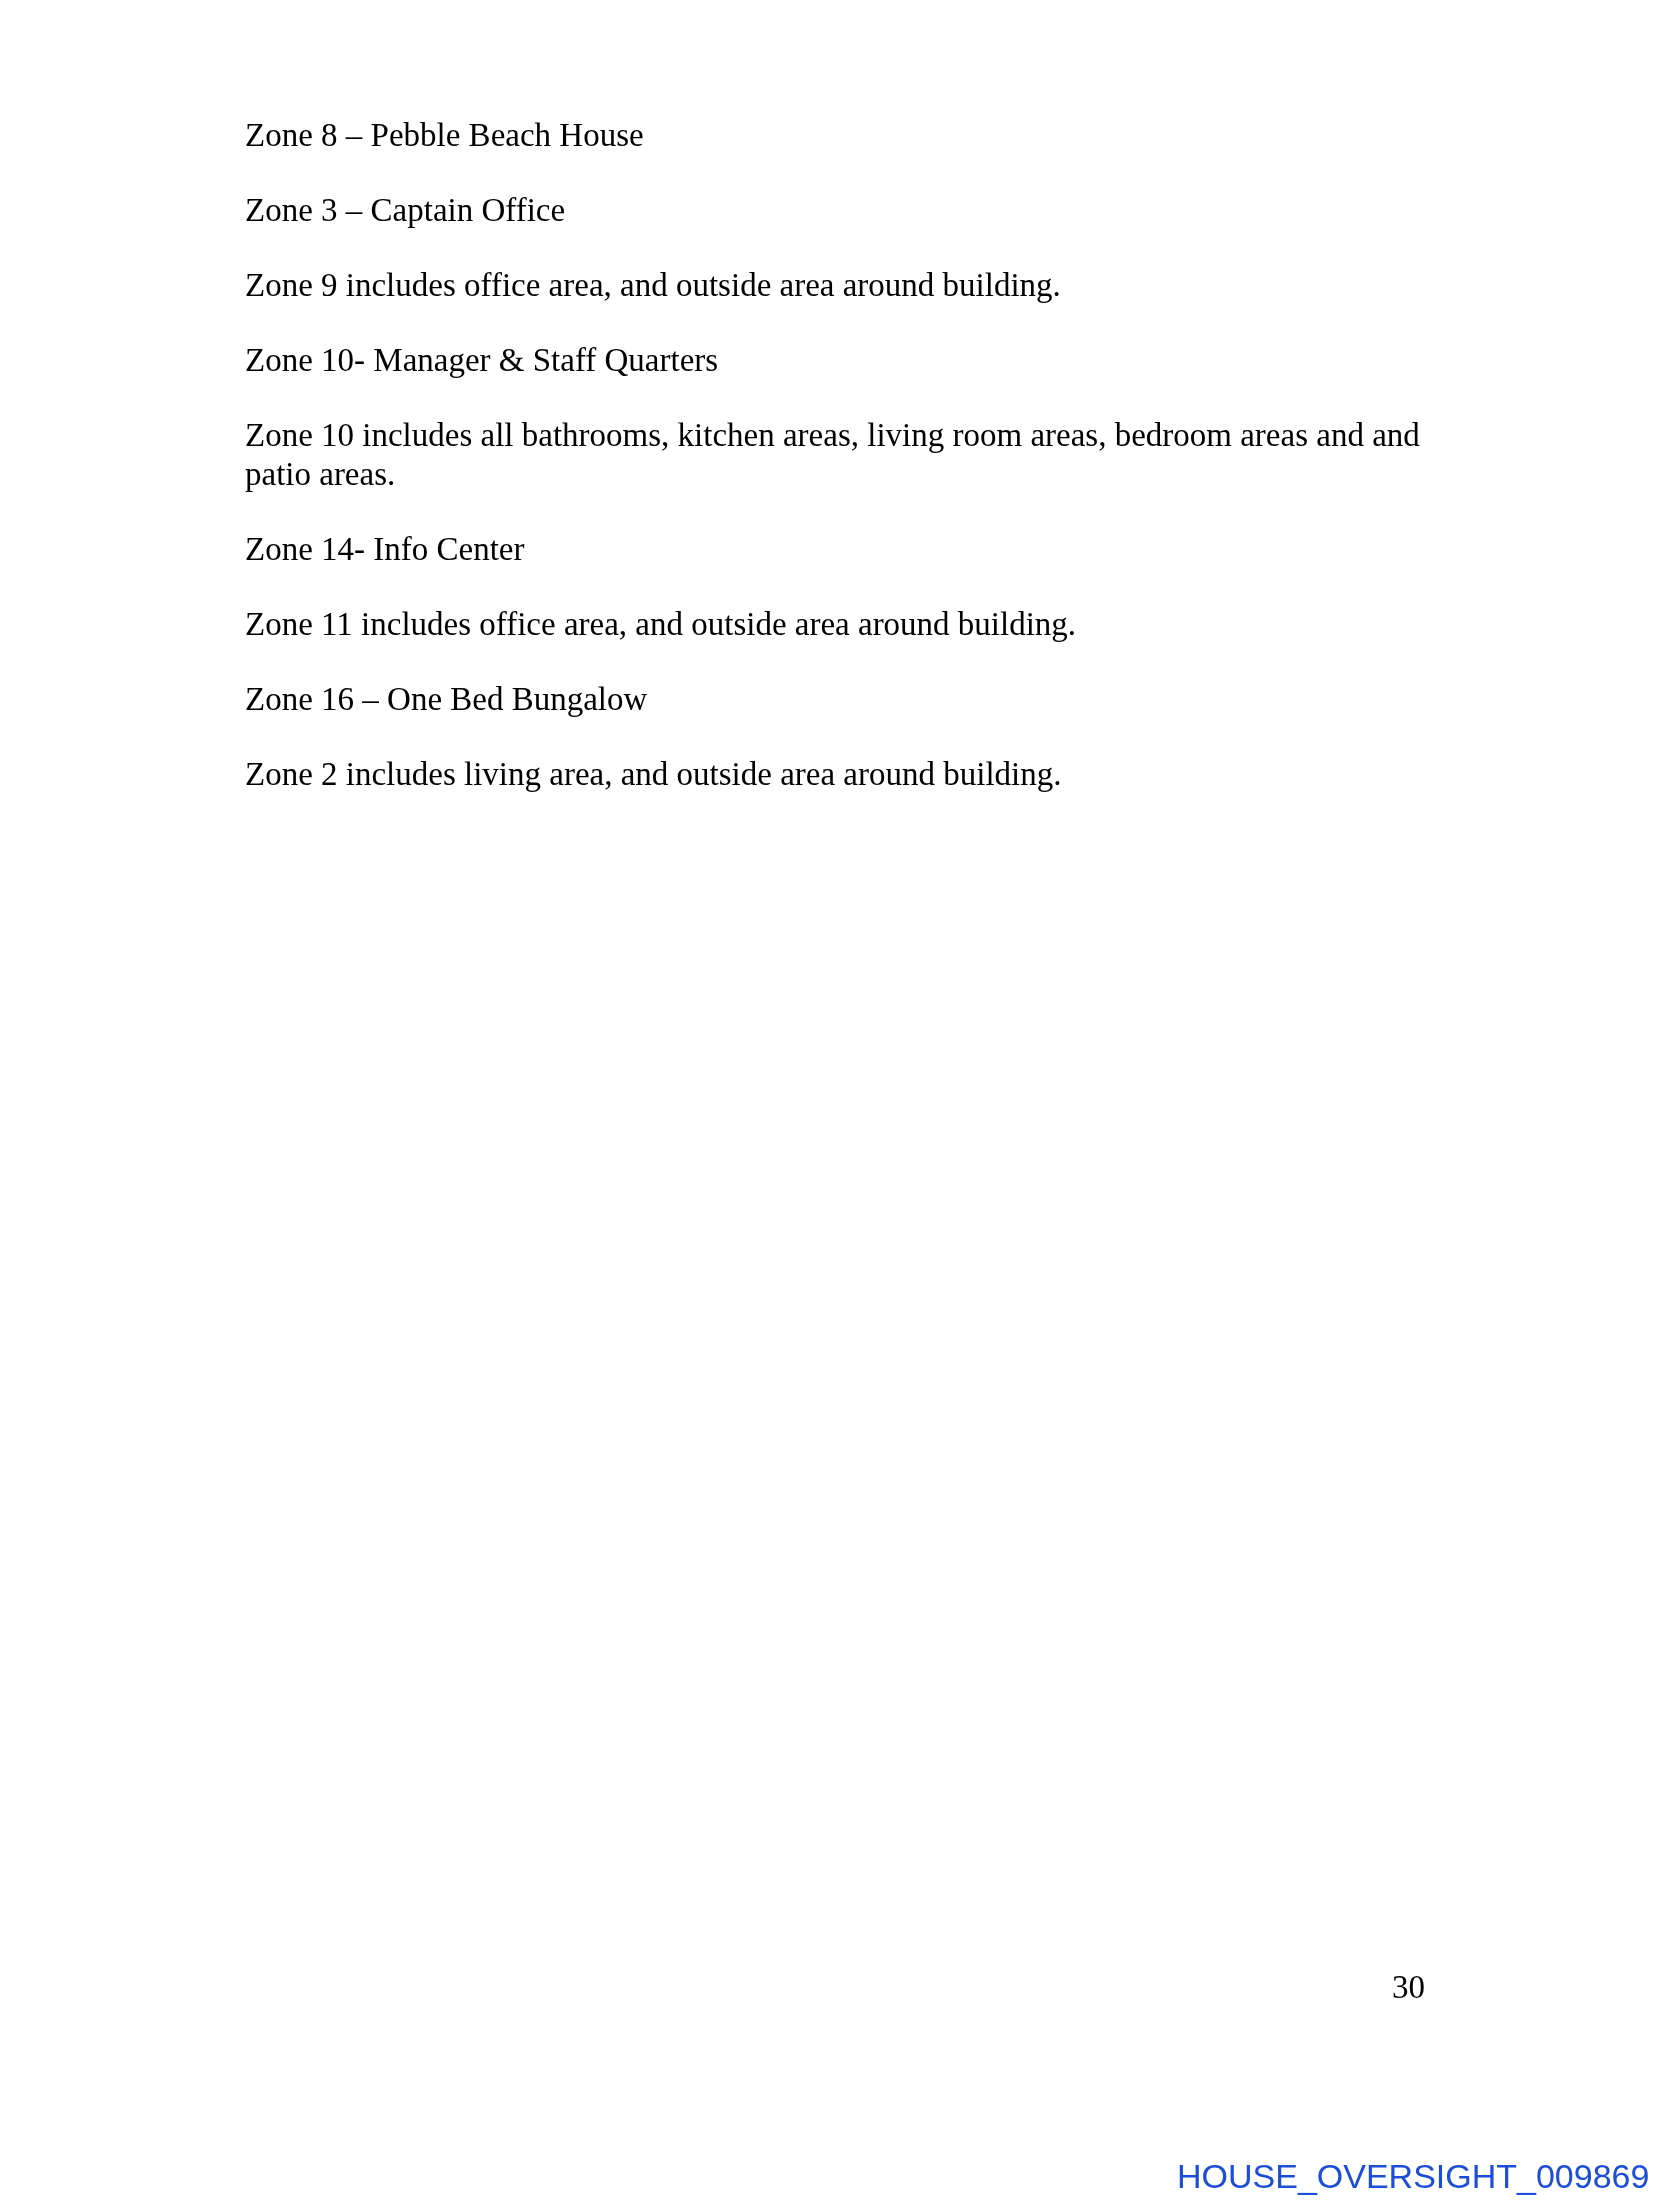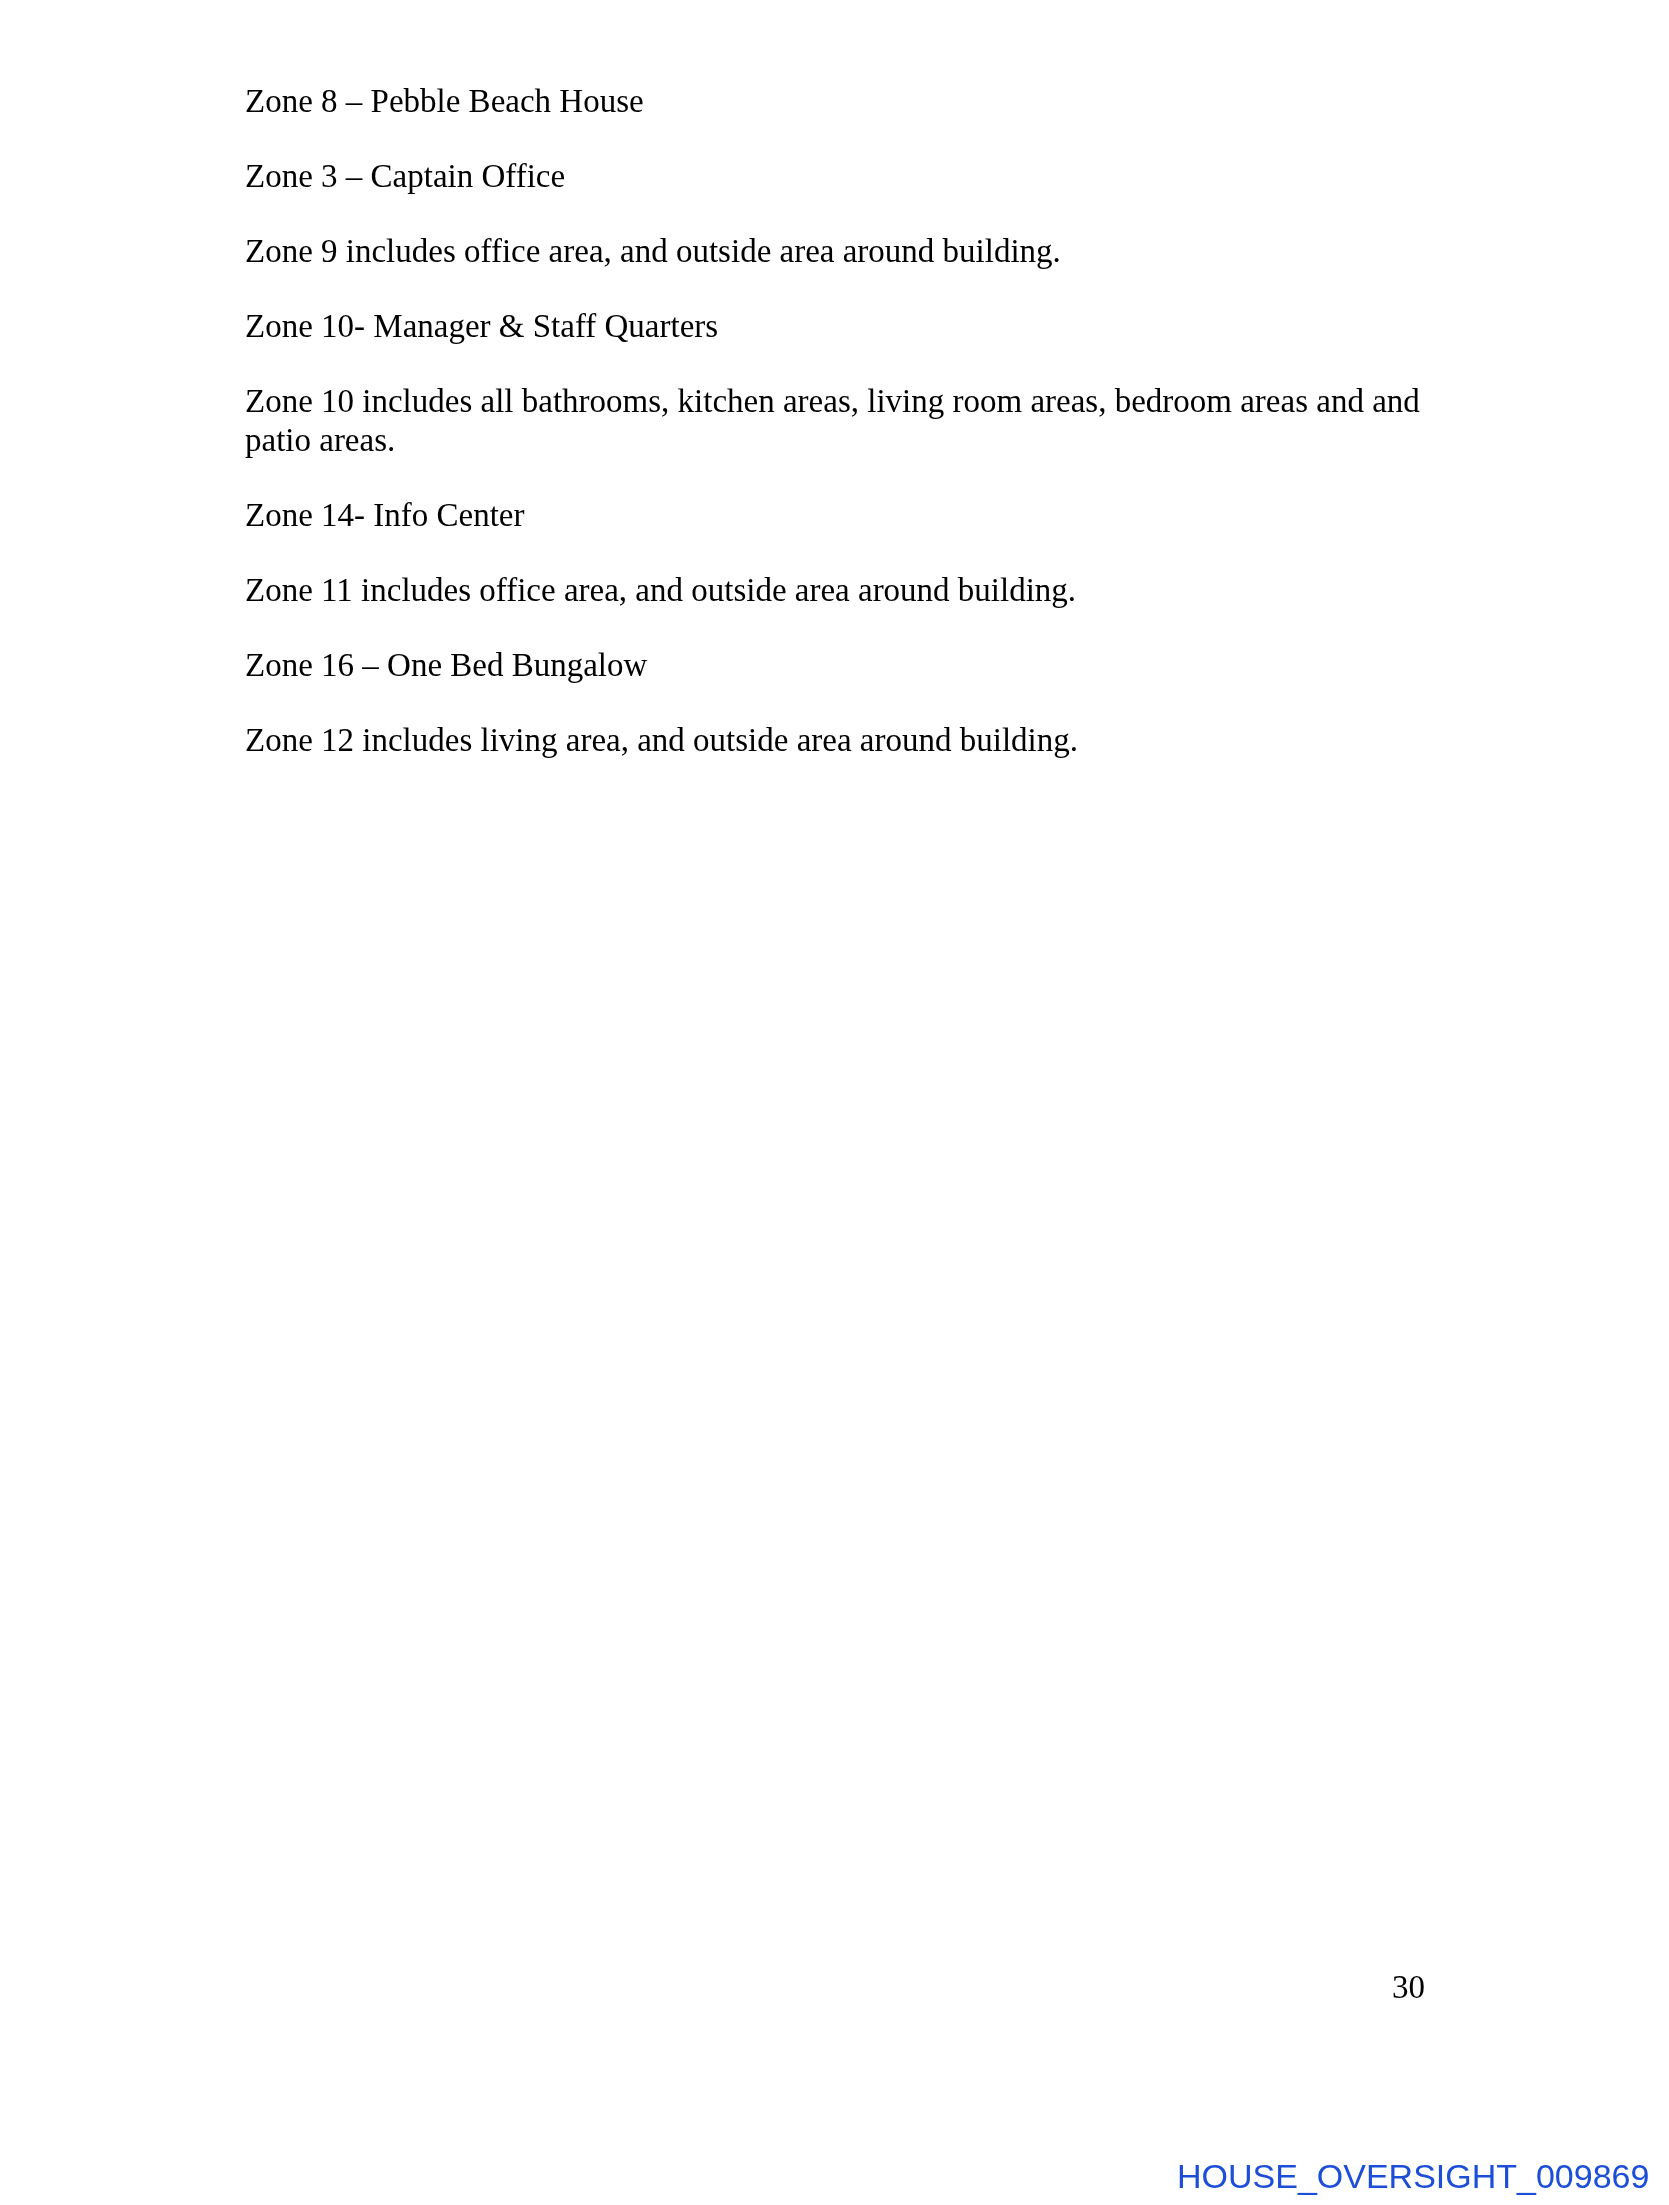--- a/index.html
+++ b/index.html
@@ -14,21 +14,21 @@
     background: #ffffff;
     overflow: hidden;
     font-family: "Liberation Serif", serif;
     color: #000000;
   }
   .content {
     position: absolute;
     top: 0;
     left: 245px;
     width: 1178px;
-    padding-top: 82px;
+    padding-top: 116px;
   }
   .content p.para {
     margin: 0 0 36px 0;
     font-size: 33px;
     line-height: 39px;
     font-family: "Liberation Serif", serif;
     color: #000000;
   }
   .page-number {
     position: absolute;
@@ -56,21 +56,21 @@
 
   <div class="content">
       <p class="para">Zone 8 – Pebble Beach House</p>
       <p class="para">Zone 3 – Captain Office</p>
       <p class="para">Zone 9 includes office area, and outside area around building.</p>
       <p class="para">Zone 10- Manager &amp; Staff Quarters</p>
       <p class="para">Zone 10 includes all bathrooms, kitchen areas, living room areas, bedroom areas and and patio areas.</p>
       <p class="para">Zone 14- Info Center</p>
       <p class="para">Zone 11 includes office area, and outside area around building.</p>
       <p class="para">Zone 16 – One Bed Bungalow</p>
-      <p class="para">Zone 12 includes living area, and outside area around building.</p>
+      <p class="para">Zone 2 includes living area, and outside area around building.</p>
     </div>
 
   <div class="page-number">30</div>
 
   <div class="bates-number">HOUSE_OVERSIGHT_009869</div>
 
 </div>
 
 
 </body></html>

